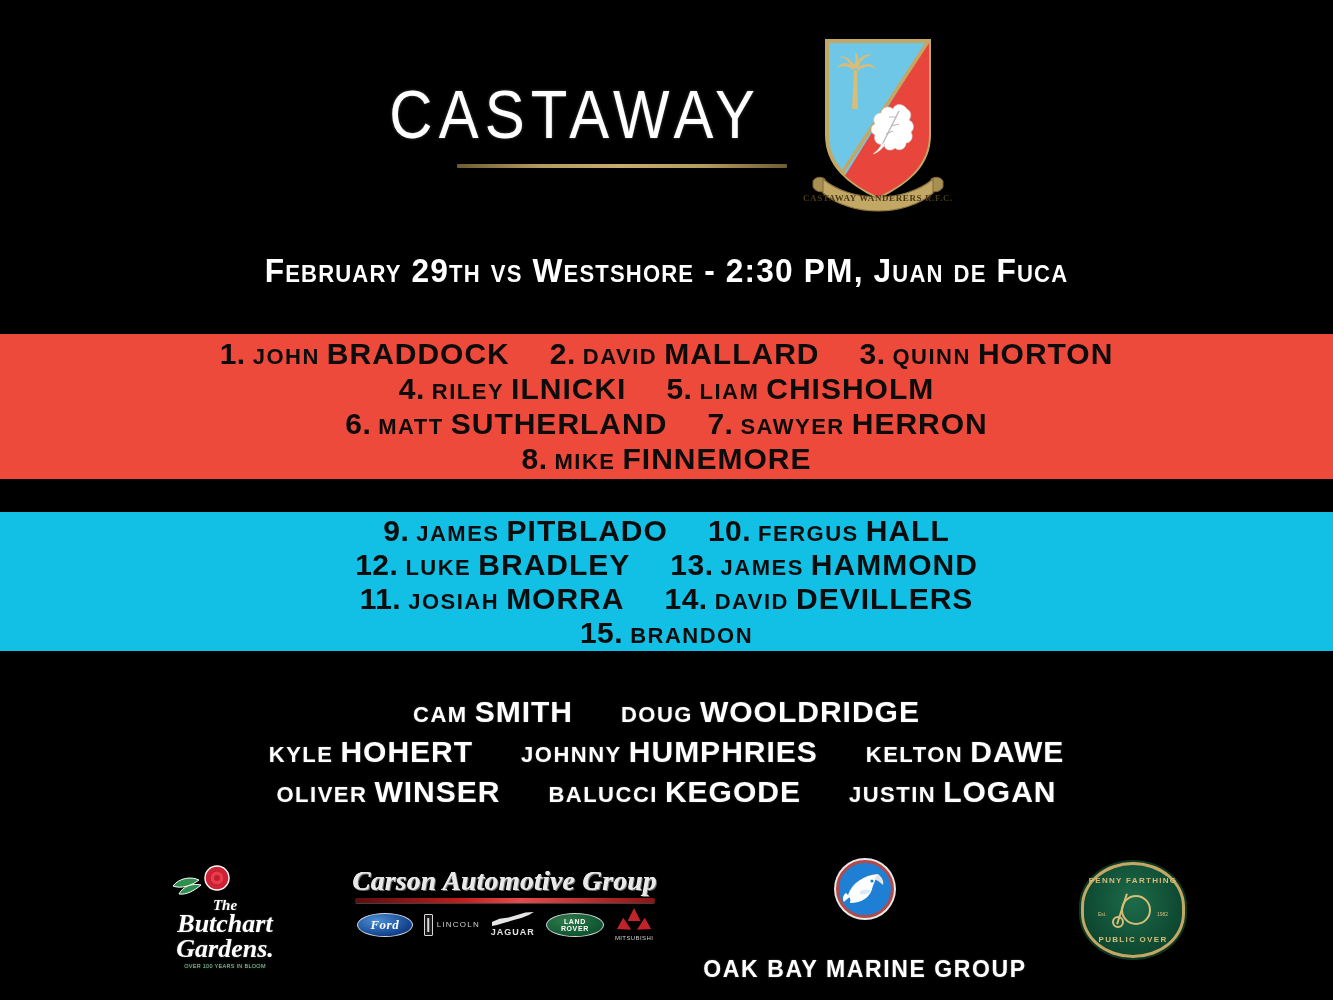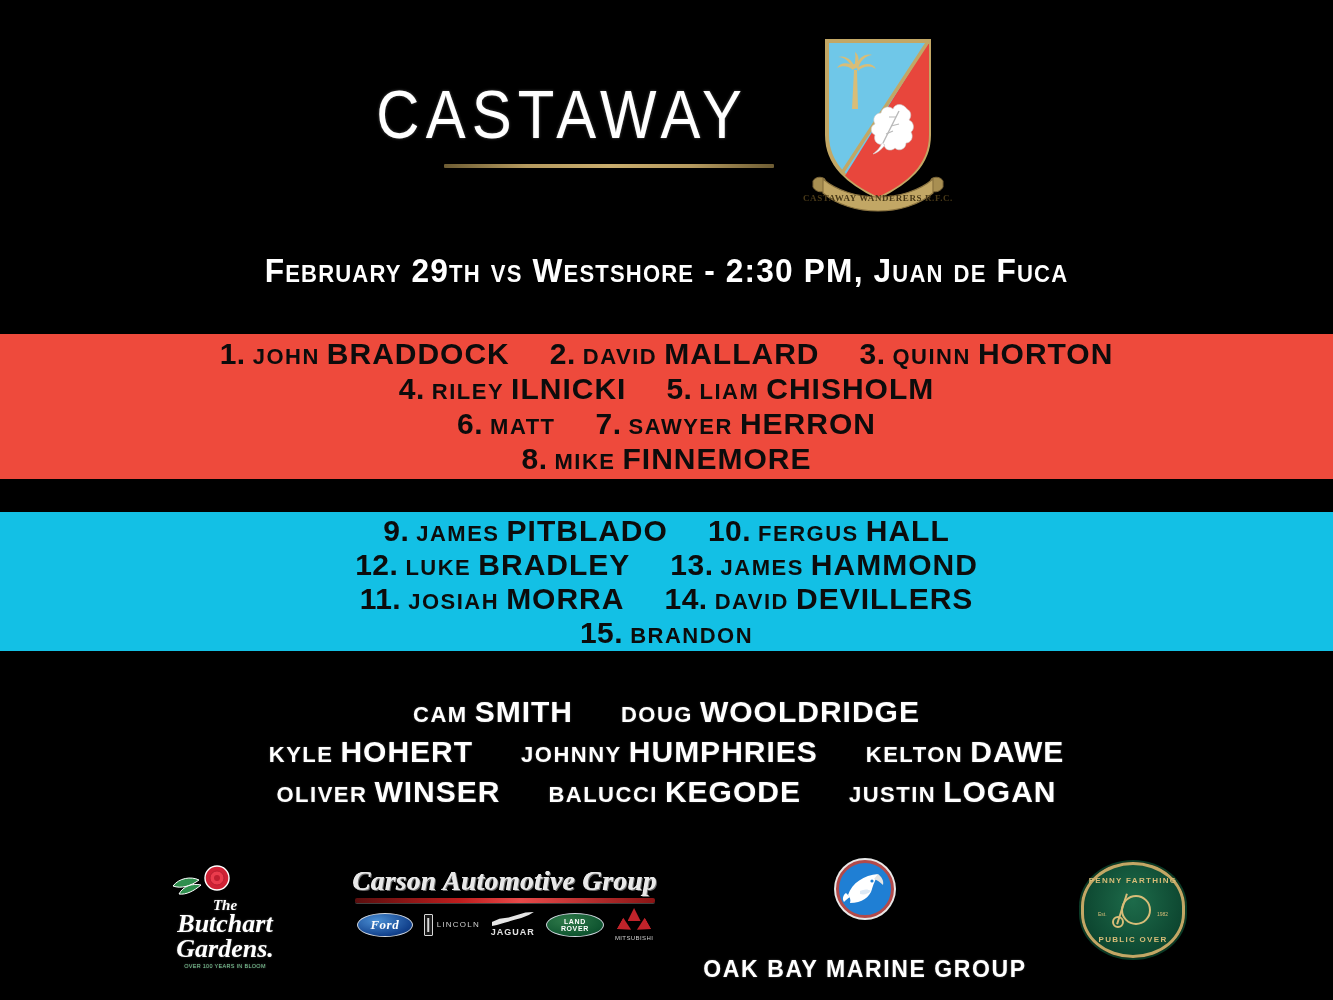--- a/index.html
+++ b/index.html
@@ -46,21 +46,21 @@
   }
   .rule-right { flex:1; height:4px;
     background:linear-gradient(to right,#6d5c33,#b59a5f 40%,#c9ad6e 70%,#a8914f);
     border-radius:1px; }
   .rfc {
     color:#c2a765; font-size:25px; font-weight:bold; letter-spacing:3px;
     font-family:"Liberation Sans Narrow","Liberation Sans", sans-serif;
   }
 
   
-  .crest-wrap { position:relative; width:150px; height:186px; margin:0 29px; }
+  .crest-wrap { position:relative; width:150px; height:186px; margin:0 16px; }
   .crest-svg { display:block; }
 
   
   .subtitle {
     position:absolute; top:252px; left:0; width:1333px;
     text-align:center;
     color:#ffffff;
     font-family:"Liberation Sans Narrow","Liberation Sans", sans-serif;
     font-size:33px; font-weight:bold;
     font-variant:small-caps;
@@ -350,20 +350,21 @@
         <div class="player">
           <span class="num">5.</span>
           <span class="first">liam</span>
           <span class="last">CHISHOLM</span>
         </div>
       </div>
       <div class="roster-row">
         <div class="player">
           <span class="num">6.</span>
           <span class="first">matt</span>
+          <span class="last">SUTHERLAND</span>
         </div>
         <div class="player">
           <span class="num">7.</span>
           <span class="first">sawyer</span>
           <span class="last">HERRON</span>
         </div>
       </div>
       <div class="roster-row">
         <div class="player">
           <span class="num">8.</span>

